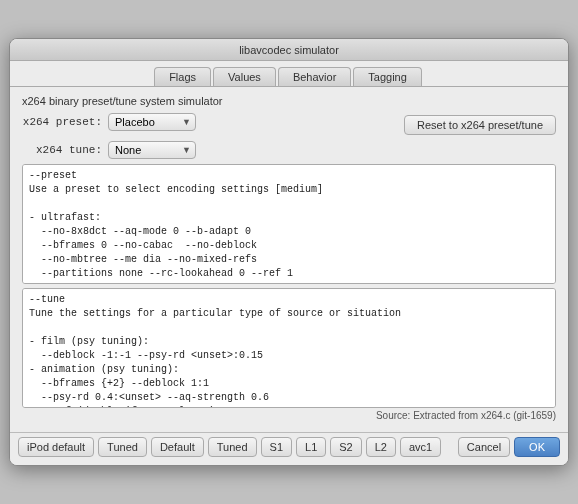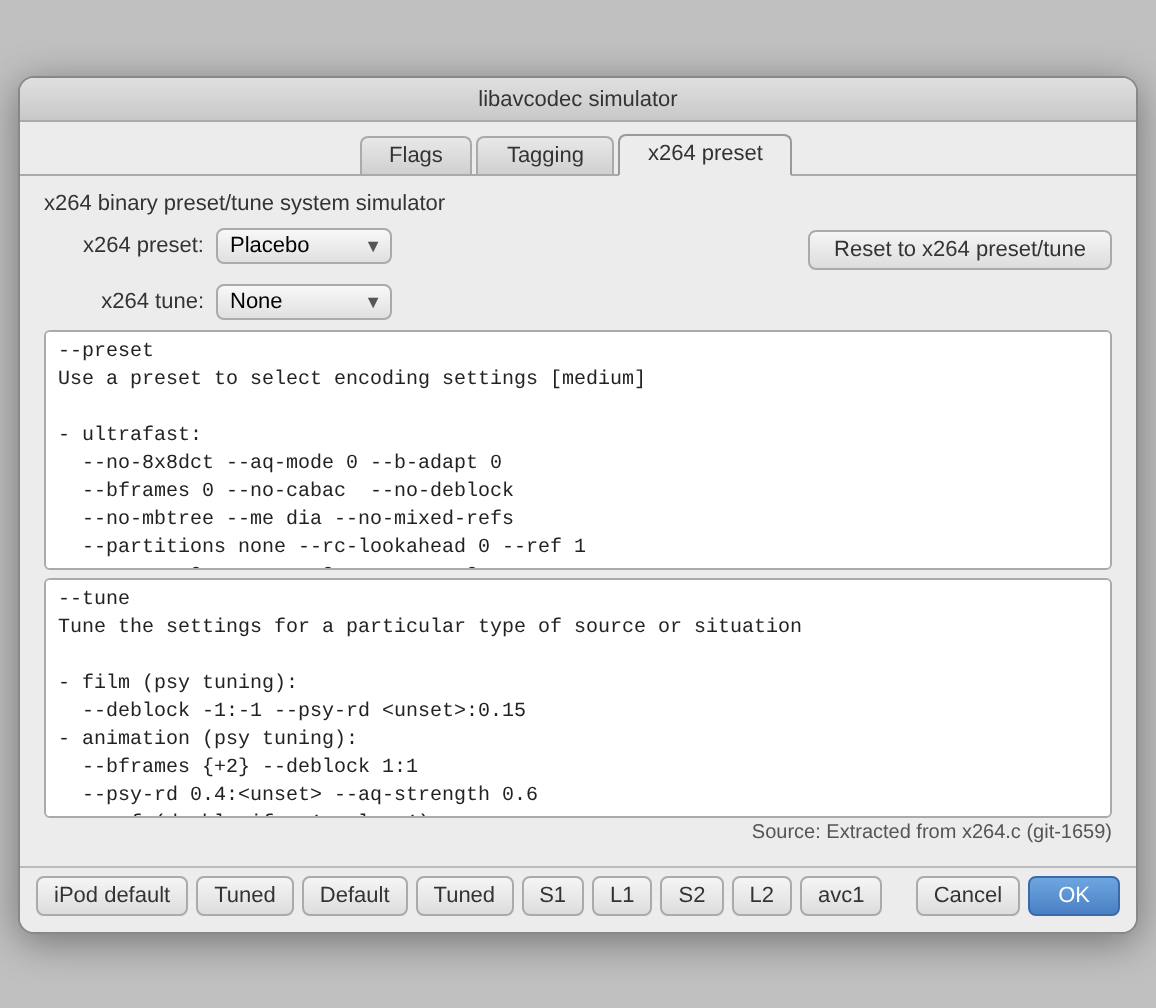--- a/index.html
+++ b/index.html
@@ -70,20 +70,21 @@
       display: flex;
       align-items: center;
       margin-bottom: 5px;
     }
     .form-label {
       width: 80px;
       text-align: right;
       margin-right: 6px;
       font-size: 11px;
       color: #333;
+      font-family: Liberation Mono, monospace;
     }
     .select-wrapper {
       position: relative;
       display: inline-block;
     }
     .select-wrapper select {
       appearance: none;
       -webkit-appearance: none;
       background: linear-gradient(to bottom, #f8f8f8, #e0e0e0);
       border: 1px solid #aaa;
@@ -185,22 +186,23 @@
   </style>
 </head>
 <body>
 
 <div class="window">
   <div class="titlebar">
     <span>libavcodec simulator</span>
   </div>
   <div class="tabs">
     <div class="tab">Flags</div>
+    <div class="tab">Values</div>
+    <div class="tab">Behavior</div>
     <div class="tab">Tagging</div>
-    <div class="tab active">x264 preset</div>
   </div>
   <div class="content">
     <div class="subtitle">x264 binary preset/tune system simulator</div>
     <div class="top-row">
       <div class="form-row" style="flex:1">
         <span class="form-label">x264 preset:</span>
         <div class="select-wrapper">
           <select>
             <option>Placebo</option>
             <option>ultrafast</option>

